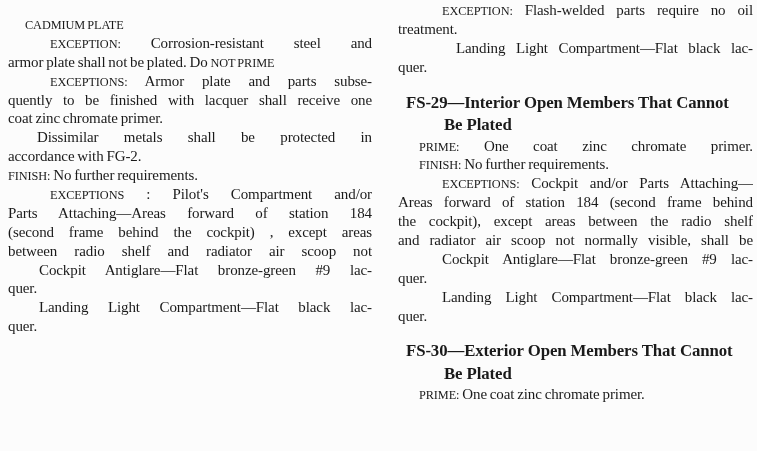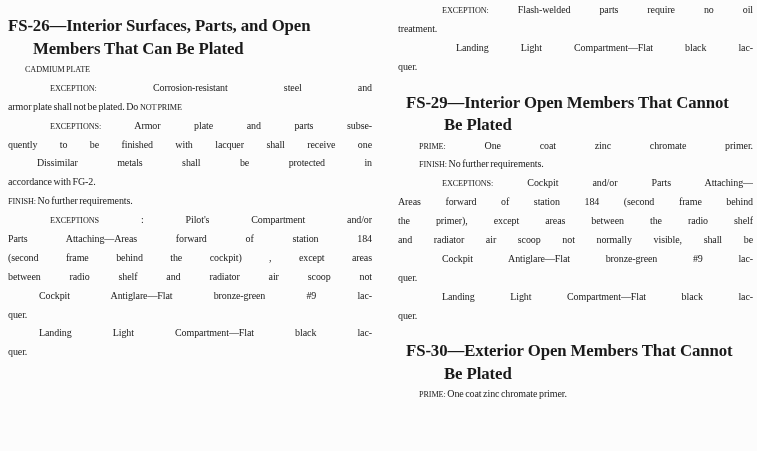--- a/index.html
+++ b/index.html
@@ -14,21 +14,21 @@
     width: 757px; height: 451px;
     color: #1a1a1a;
   }
   .col { position: absolute; }
   .col-left  { left: 8px;   top: 15px; width: 364px; }
   .col-right { left: 398px; top: 1px;  width: 355px; }
 
   .para .line {
     height: 18.9px;
     line-height: 18.9px;
-    font-size: 10px;
+    font-size: 15px;
     letter-spacing: -0.1px;
     word-spacing: -0.8px;
     overflow: hidden;
     white-space: normal;
   }
   .line.just {
     text-align: justify;
     text-align-last: justify;
   }
   .heading .line {
@@ -42,34 +42,31 @@
   }
   .sc { font-size: 0.82em; }
   .i  { }
   .n  { }
 </style>
 </head>
 <body>
 
 <div class="page">
   <div class="col col-left">
-      <div class="heading">
-        <div class="line" style="padding-left: 0px;">FS-26—Interior Surfaces, Parts, and Open</div>
-        <div class="line" style="padding-left: 25px;">Members That Can Be Plated</div>
-      </div>
       <div class="para">
         <div class="line" style="padding-left: 17px;"><span class="sc">CADMIUM PLATE</span></div>
       </div>
       <div class="para">
         <div class="line just" style="padding-left: 42px;"><span class="sc">EXCEPTION:</span><span class="n"> Corrosion-resistant steel and</span></div>
         <div class="line" style="padding-left: 0px;"><span class="n">armor plate shall not be plated. Do </span><span class="sc">NOT PRIME</span></div>
       </div>
       <div class="para">
         <div class="line just" style="padding-left: 42px;"><span class="sc">EXCEPTIONS:</span><span class="n"> Armor plate and parts subse-</span></div>
         <div class="line just" style="padding-left: 0px;"><span class="n">quently to be finished with lacquer shall receive one</span></div>
+        <div class="line" style="padding-left: 0px;"><span class="n">coat zinc chromate primer.</span></div>
       </div>
       <div class="para">
         <div class="line just" style="padding-left: 29px;"><span class="n">Dissimilar metals shall be protected in</span></div>
         <div class="line" style="padding-left: 0px;"><span class="n">accordance with FG-2.</span></div>
       </div>
       <div class="para">
         <div class="line" style="padding-left: 0px;"><span class="sc">FINISH:</span><span class="n"> No further requirements.</span></div>
       </div>
       <div class="para">
         <div class="line just" style="padding-left: 42px;"><span class="sc">EXCEPTIONS</span><span class="n"> : </span><span class="i">Pilot's Compartment and/or</span></div>
@@ -101,21 +98,21 @@
       </div>
       <div class="para">
         <div class="line just" style="padding-left: 21px;"><span class="sc">PRIME:</span><span class="n"> One coat zinc chromate primer.</span></div>
       </div>
       <div class="para">
         <div class="line" style="padding-left: 21px;"><span class="sc">FINISH:</span><span class="n"> No further requirements.</span></div>
       </div>
       <div class="para">
         <div class="line just" style="padding-left: 44px;"><span class="sc">EXCEPTIONS:</span><span class="n"> </span><span class="i">Cockpit and/or Parts Attaching</span><span class="n">—</span></div>
         <div class="line just" style="padding-left: 0px;"><span class="n">Areas forward of station 184 (second frame behind</span></div>
-        <div class="line just" style="padding-left: 0px;"><span class="n">the primer), except areas between the radio shelf</span></div>
+        <div class="line just" style="padding-left: 0px;"><span class="n">the cockpit), except areas between the radio shelf</span></div>
         <div class="line just" style="padding-left: 0px;"><span class="n">and radiator air scoop not normally visible, shall be</span></div>
       </div>
       <div class="para">
         <div class="line just" style="padding-left: 44px;"><span class="i">Cockpit Antiglare</span><span class="n">—Flat bronze-green #9 lac-</span></div>
         <div class="line" style="padding-left: 0px;"><span class="n">quer.</span></div>
       </div>
       <div class="para">
         <div class="line just" style="padding-left: 44px;"><span class="i">Landing Light Compartment</span><span class="n">—Flat black lac-</span></div>
         <div class="line" style="padding-left: 0px;"><span class="n">quer.</span></div>
       </div>

